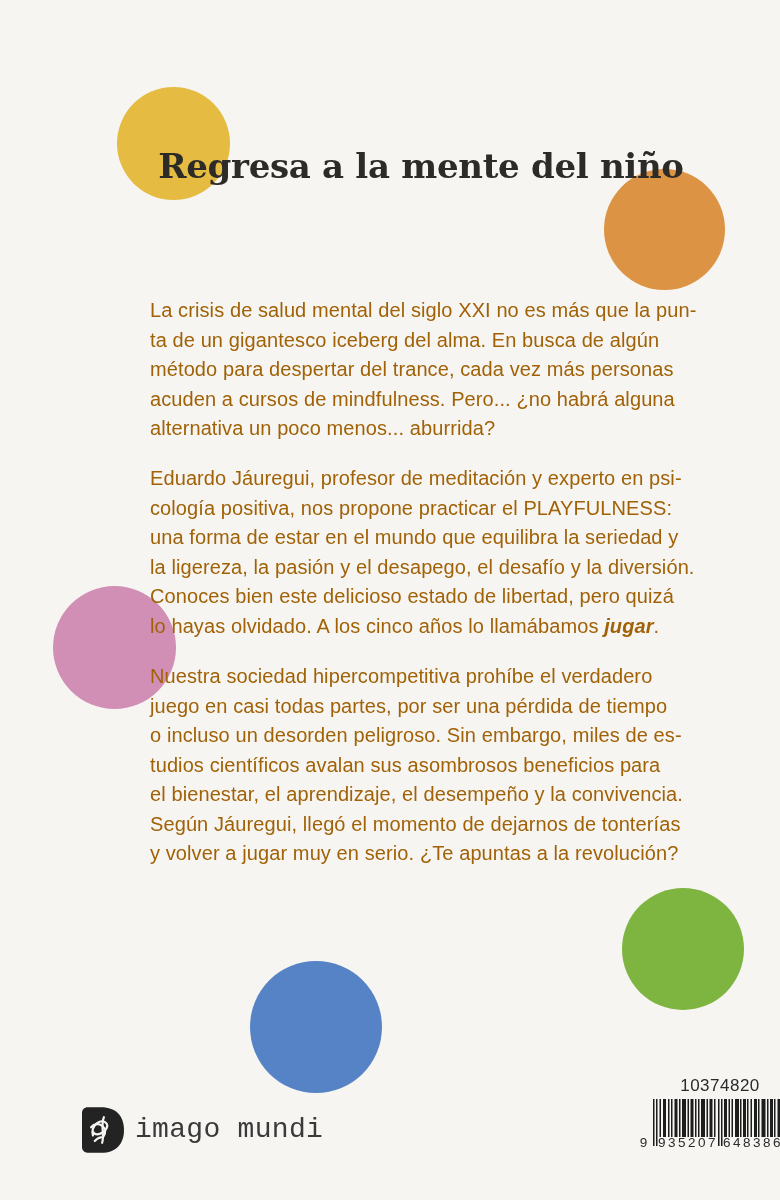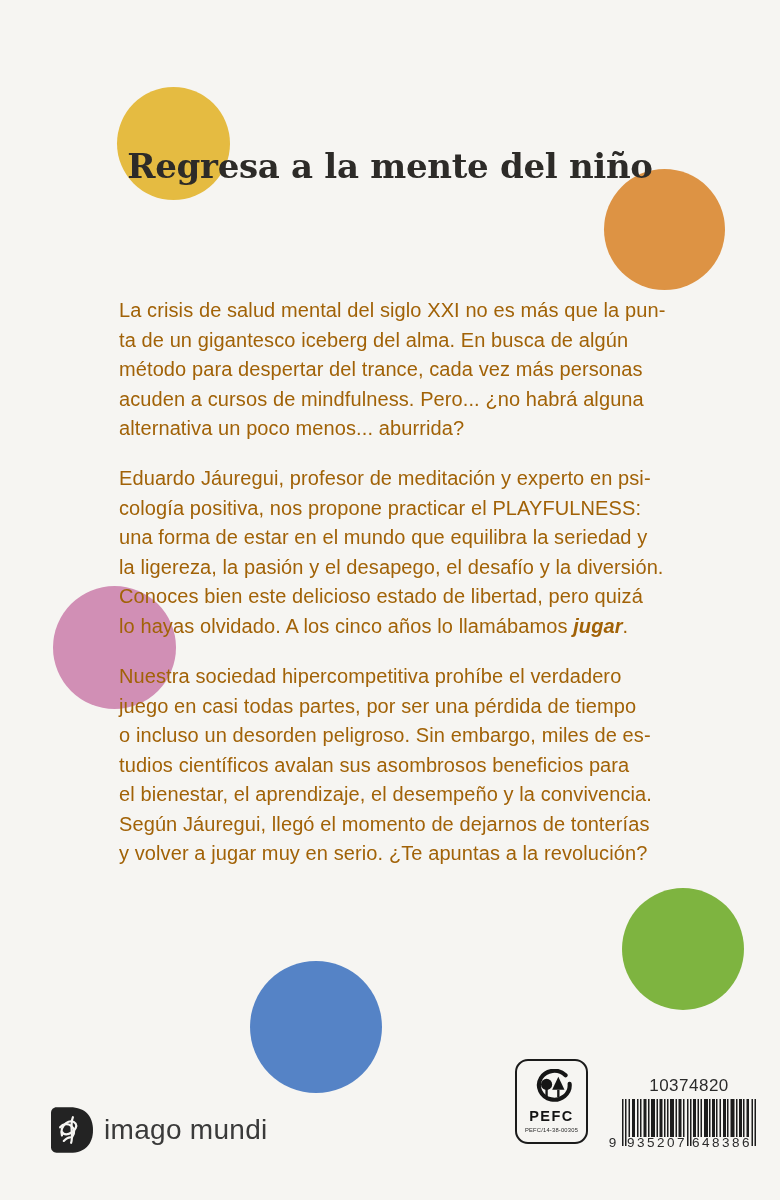--- a/index.html
+++ b/index.html
@@ -10,21 +10,21 @@
     overflow:hidden;
     font-family:"Liberation Sans",sans-serif;
   }
   .circle{position:absolute;border-radius:50%;z-index:0;}
   .circle-yellow{left:117px;top:87px;width:113px;height:113px;}
   .circle-orange{left:604px;top:169px;width:121px;height:121px;}
   .circle-pink{left:53px;top:586px;width:123px;height:123px;}
   .circle-blue{left:250px;top:961px;width:132px;height:132px;}
   .circle-green{left:622px;top:888px;width:122px;height:122px;}
 
-  .content{position:absolute;inset:0;z-index:1;}
+  .content{position:absolute;inset:0;z-index:1;margin-left:31px;}
 
   .heading{
     position:absolute;top:141px;left:0;width:780px;
     text-align:center;
     font-family:"DejaVu Serif",serif;
     font-weight:700;
     font-size:34px;
     line-height:50px;
     letter-spacing:-0.3px;
     color:#2d2b28;
@@ -41,20 +41,21 @@
   .para-2{top:464px;}
   .para-3{top:662px;}
 
   
   .publisher{position:absolute;left:51px;top:1107px;height:46px;display:flex;align-items:center;}
   .publisher-logo{width:42px;height:46px;display:block;}
   .publisher-name{
     margin-left:11px;
     font-size:28px;color:#3a3a3a;letter-spacing:0.3px;
     line-height:46px;
+    font-family:Liberation Mono, monospace;
   }
 
   
   .pefc{
     position:absolute;left:515px;top:1059px;width:73px;height:85px;
     border:2.5px solid #1b1b1b;border-radius:13px;
     box-sizing:border-box;
     text-align:center;
   }
   .pefc-mark{display:block;margin:8px auto 0;width:48px;height:38px;}
@@ -105,31 +106,20 @@
         <g stroke="#f6f5f2" stroke-width="2.4" fill="none" stroke-linecap="round">
           <path d="M12 31 C9 19 22 11 27 18 C31 24 16 35 12 27"></path>
           <path d="M10 22 C17 13 31 23 23 33"></path>
           <path d="M24 11 C20 21 25 31 22 39"></path>
           <path d="M14 37 C17 34 19 33 21 33"></path>
         </g>
       </svg>
       <div class="publisher-name">imago mundi</div>
     </div>
 
-    <div class="pefc">
-      <svg class="pefc-mark" viewBox="0 0 52 42" aria-hidden="true">
-        <path d="M41 7 A17 16 0 1 0 45.5 16.5" stroke="#161616" stroke-width="4.6" fill="none" stroke-linecap="round"></path>
-        <circle cx="20" cy="17" r="6.2" fill="#161616"></circle>
-        <rect x="18.7" y="21" width="2.6" height="10" fill="#161616"></rect>
-        <polygon points="33,8.5 39.8,23 26.2,23" fill="#161616"></polygon>
-        <rect x="31.7" y="23" width="2.6" height="8" fill="#161616"></rect>
-      </svg>
-      <div class="pefc-label">PEFC</div>
-      <div class="pefc-code">PEFC/14-38-00305</div>
-    </div>
 
     <div class="barcode">
       <div class="barcode-number">10374820</div>
       <svg class="barcode-bars" viewBox="0 0 134 50" preserveAspectRatio="none" aria-hidden="true">
         <g fill="#1d1d1d">
 
           <rect x="0" y="0" width="1.5" height="47"></rect>
           <rect x="3" y="0" width="1.5" height="47"></rect>
           <rect x="65" y="0" width="1.5" height="47"></rect>
           <rect x="68" y="0" width="1.5" height="47"></rect>

